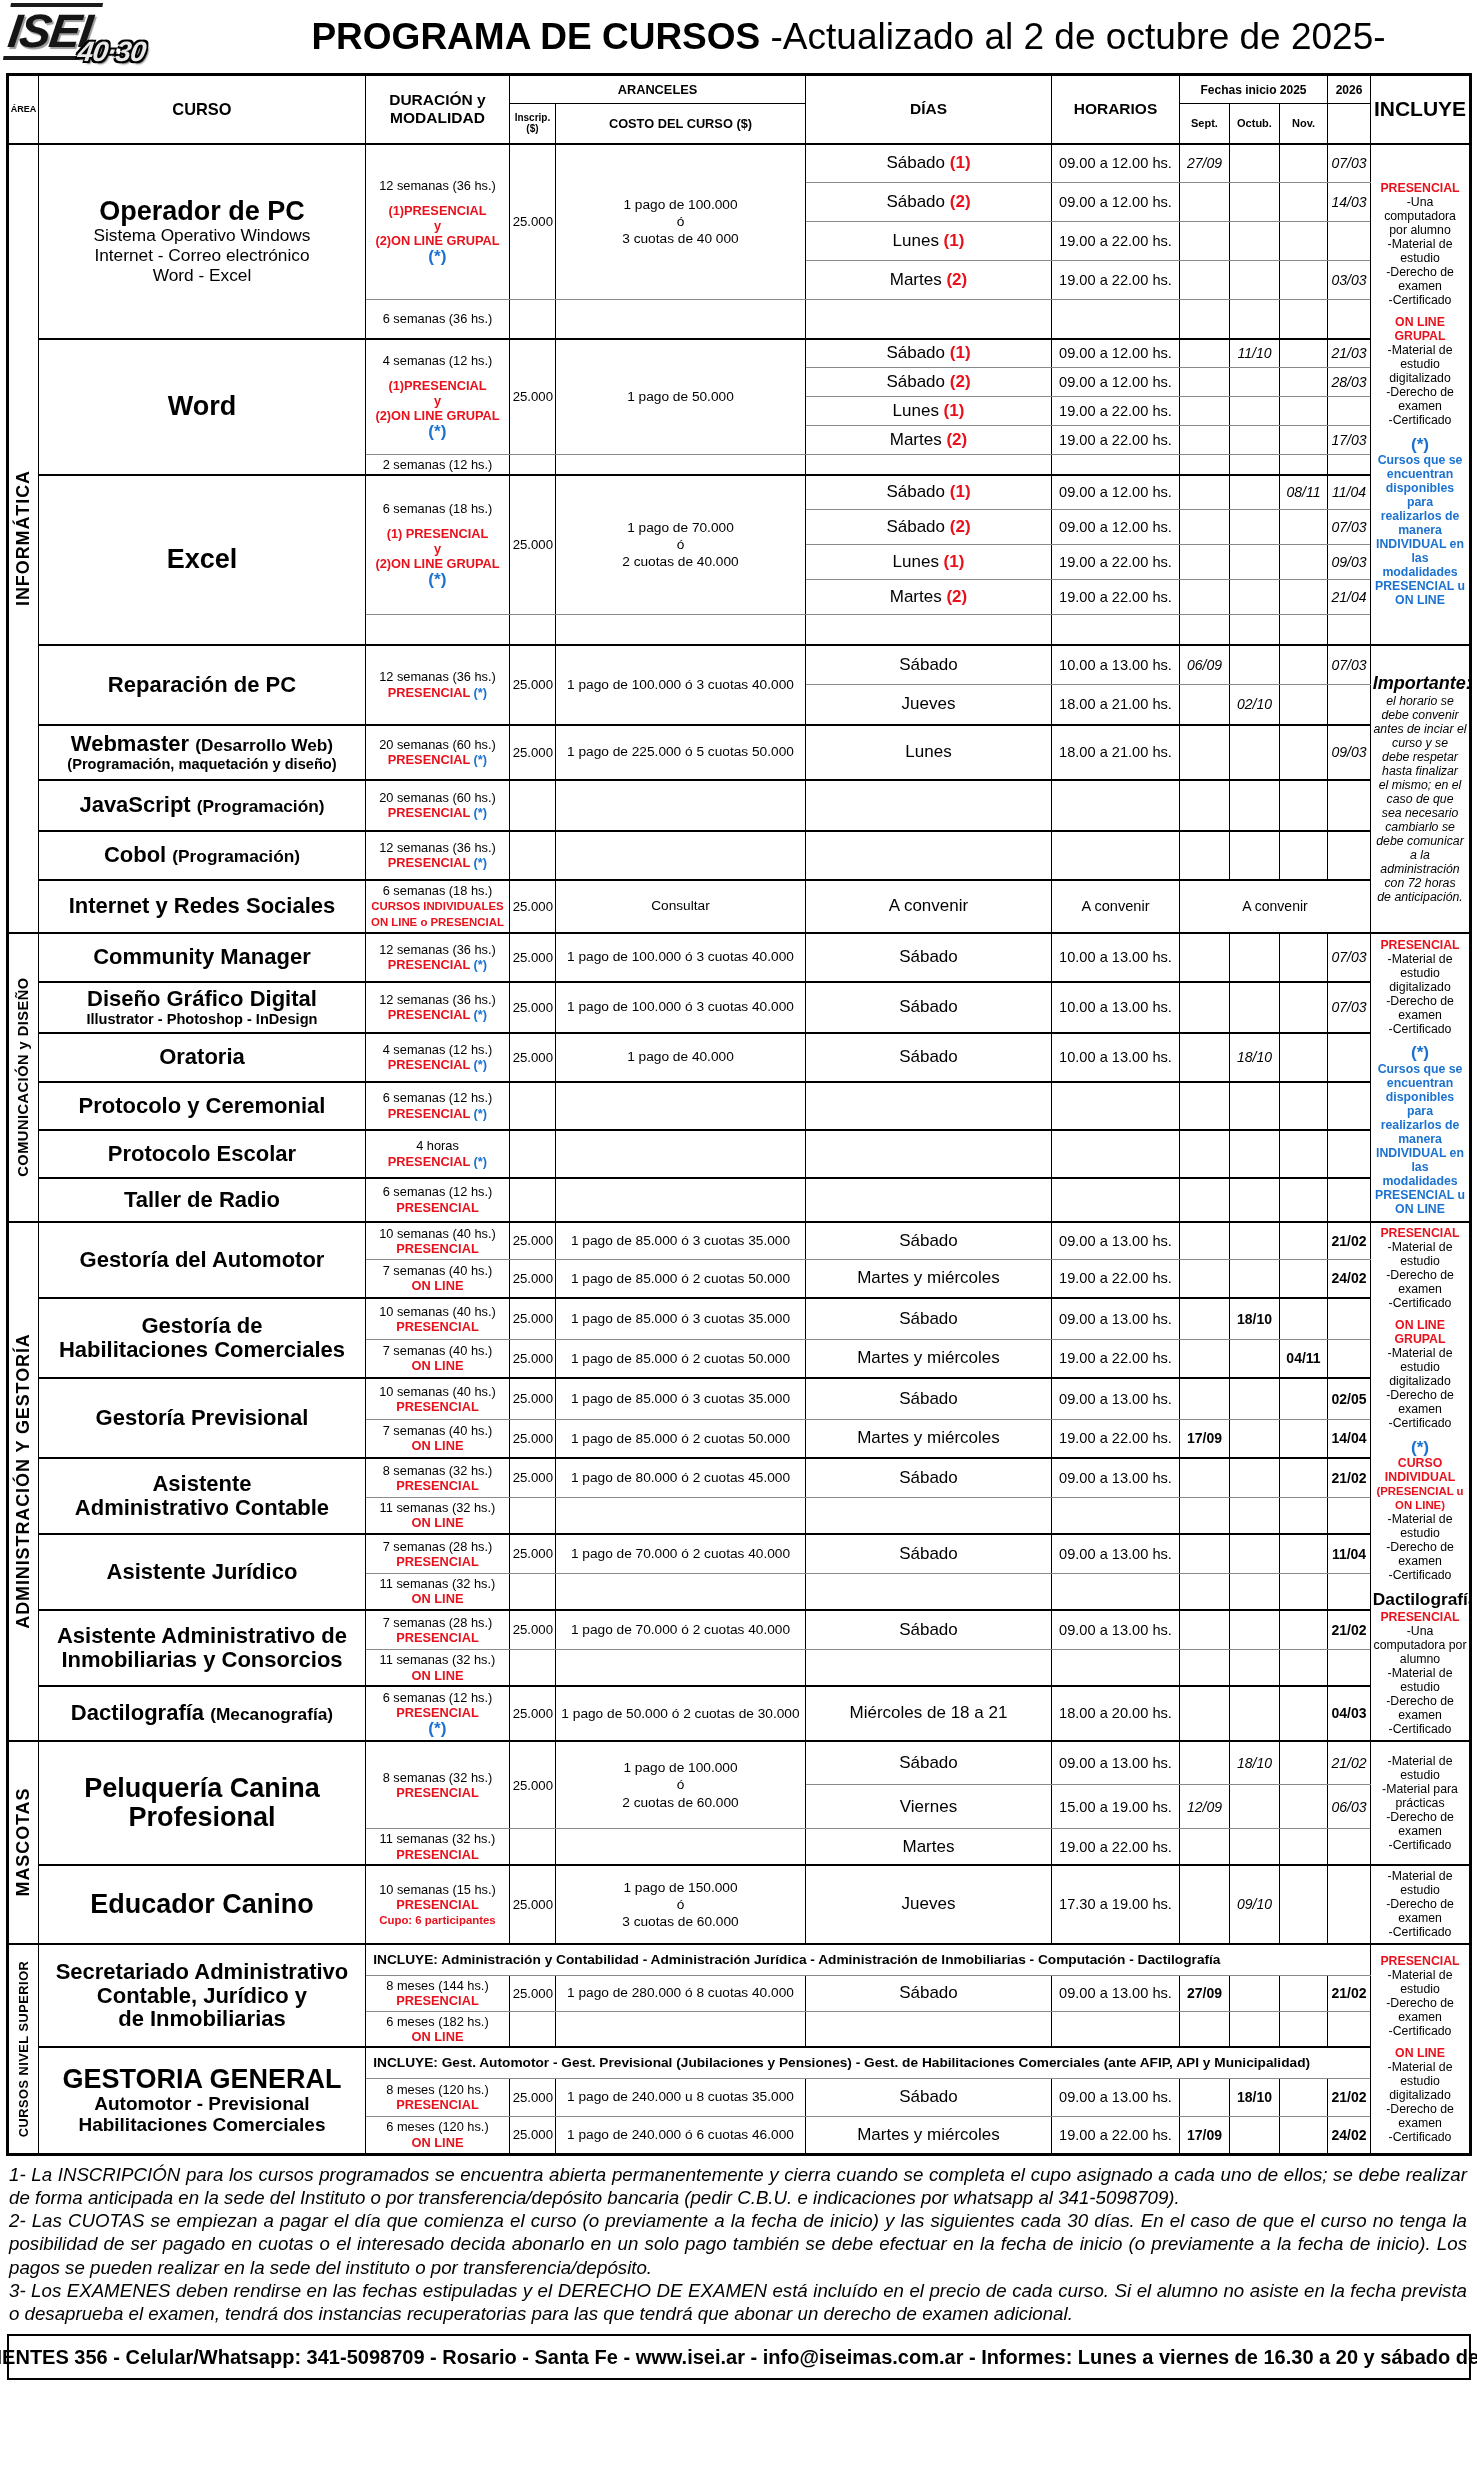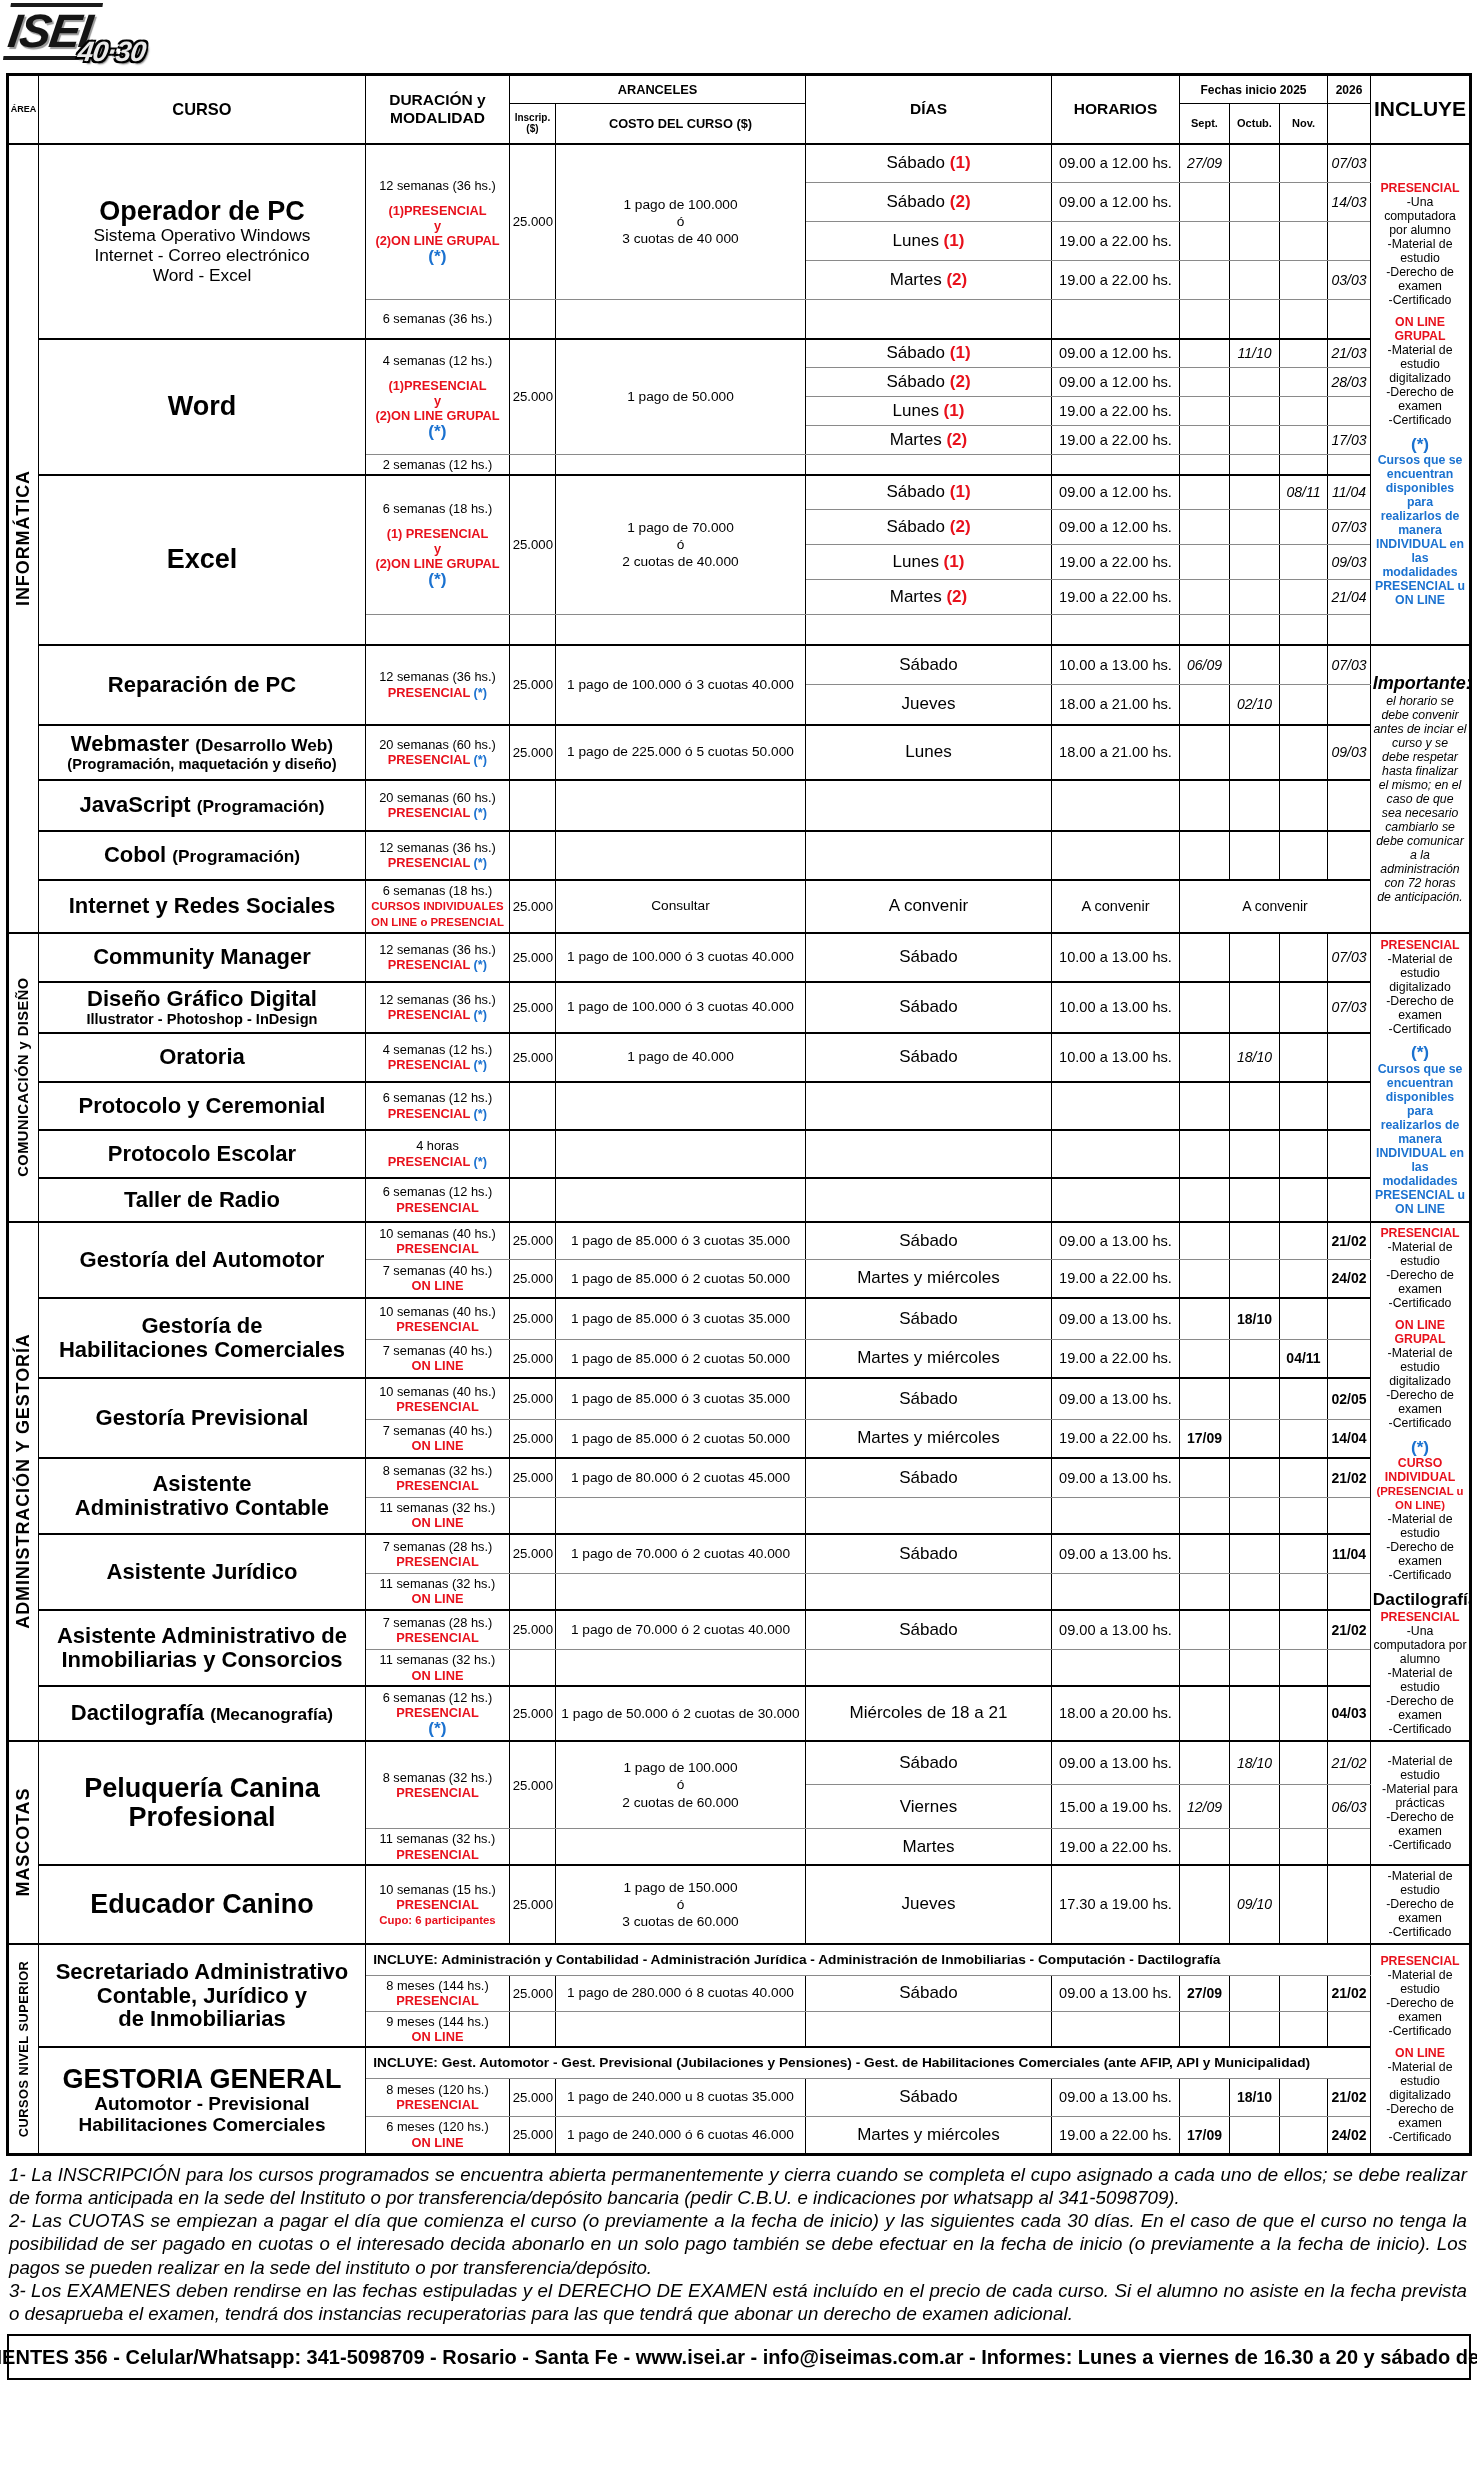--- a/index.html
+++ b/index.html
@@ -82,20 +82,23 @@
     justify-content:center;font-weight:bold;font-size:20px;white-space:nowrap;}
 </style>
 </head>
 <body>
 
 <div class="page-header">
   <div class="logo">
     <div class="logo-isei">ISEI</div>
     <div class="logo-4030">40·30</div>
   </div>
+  <div class="title-wrap">
+    <span class="title-main">PROGRAMA DE CURSOS</span><span class="title-sub"> -Actualizado al 2 de octubre de 2025-</span>
+  </div>
 </div>
 
 <table id="course-table">
   <colgroup>
     <col style="width:31px">
       <col style="width:327px">
       <col style="width:144px">
       <col style="width:46px">
     <col style="width:250px">
       <col style="width:246px">
@@ -1225,21 +1228,21 @@
           <div><span class="s-db">27/09</span></div>
         </td>
         <td class="c-fx"></td>
         <td class="c-fx"></td>
         <td class="c-fx">
           <div><span class="s-db">21/02</span></div>
         </td>
       </tr>
       <tr style="height: 36px;">
         <td class="c-dur">
-          <div><span class="s-k">9 meses (144 hs.)</span></div>
+          <div><span class="s-k">6 meses (182 hs.)</span></div>
           <div><span class="s-r">ON LINE</span></div>
         </td>
         <td class="c-ins"></td>
         <td class="c-cos"></td>
         <td class="c-dia"></td>
         <td class="c-hor"></td>
         <td class="c-fx"></td>
         <td class="c-fx"></td>
         <td class="c-fx"></td>
         <td class="c-fx"></td>

